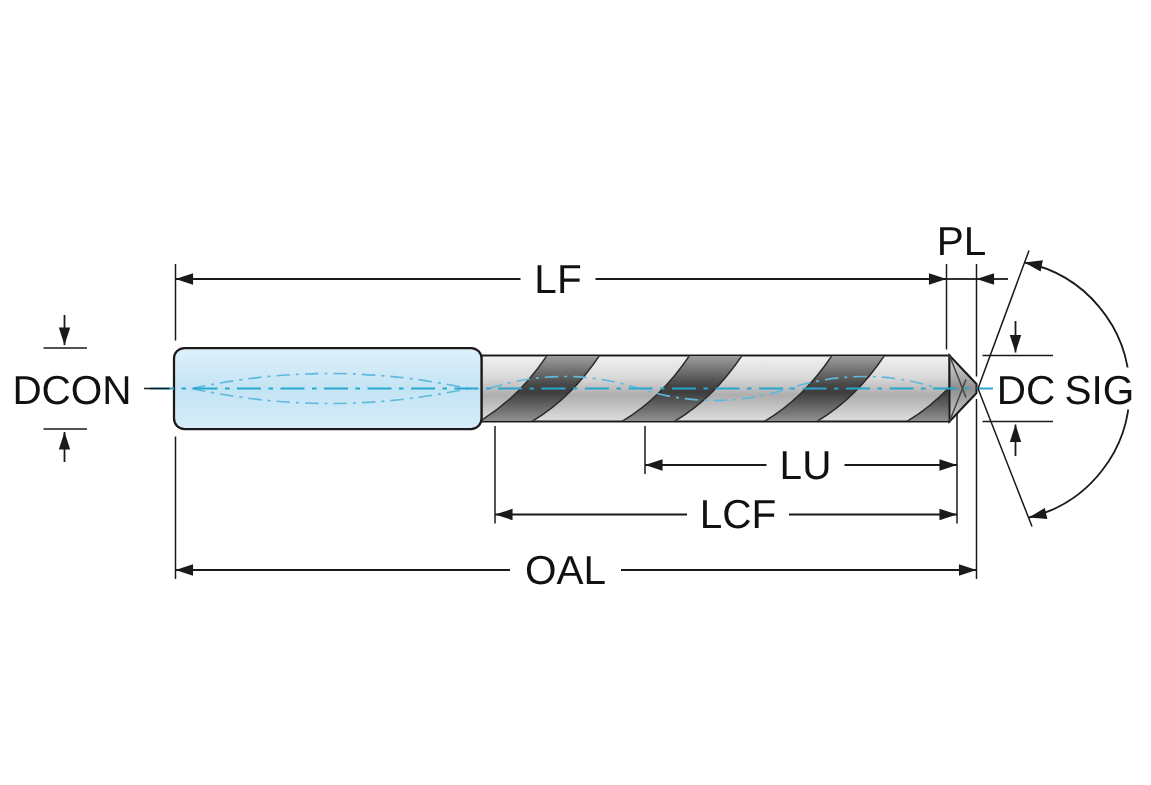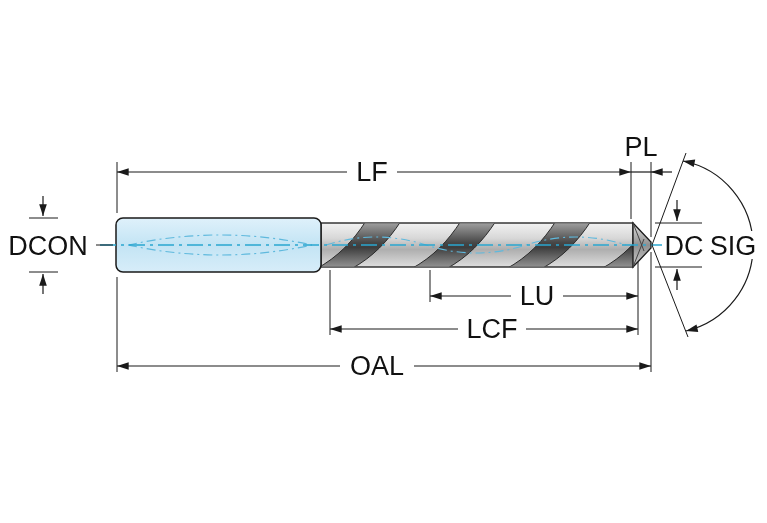--- a/index.html
+++ b/index.html
@@ -1,16 +1,16 @@
 <!DOCTYPE html>
 <html><head>
 <meta charset="utf-8">
 <style>
   html,body{margin:0;padding:0;background:#ffffff;}
-  .stage{position:relative;width:767px;height:414px;background:#ffffff;overflow:hidden;}
+  .stage{position:relative;width:767px;height:414px;background:#ffffff;overflow:hidden;margin-top:14px;}
   svg text{font-family:"Liberation Sans","DejaVu Sans",sans-serif;font-size:27px;fill:#111;}
   .dim{stroke:#1a1a1a;stroke-width:1.2;fill:none;}
   .ext{stroke:#1a1a1a;stroke-width:1;fill:none;}
   .cl1{stroke:#2aa7cf;stroke-width:1.4;fill:none;stroke-dasharray:16 5 3 5;}
   .cl2{stroke:#5fb9dd;stroke-width:1.1;fill:none;stroke-dasharray:9 4 2 4;}
   .lblbg{fill:#ffffff;}
 </style>
 </head>
 <body>
 

